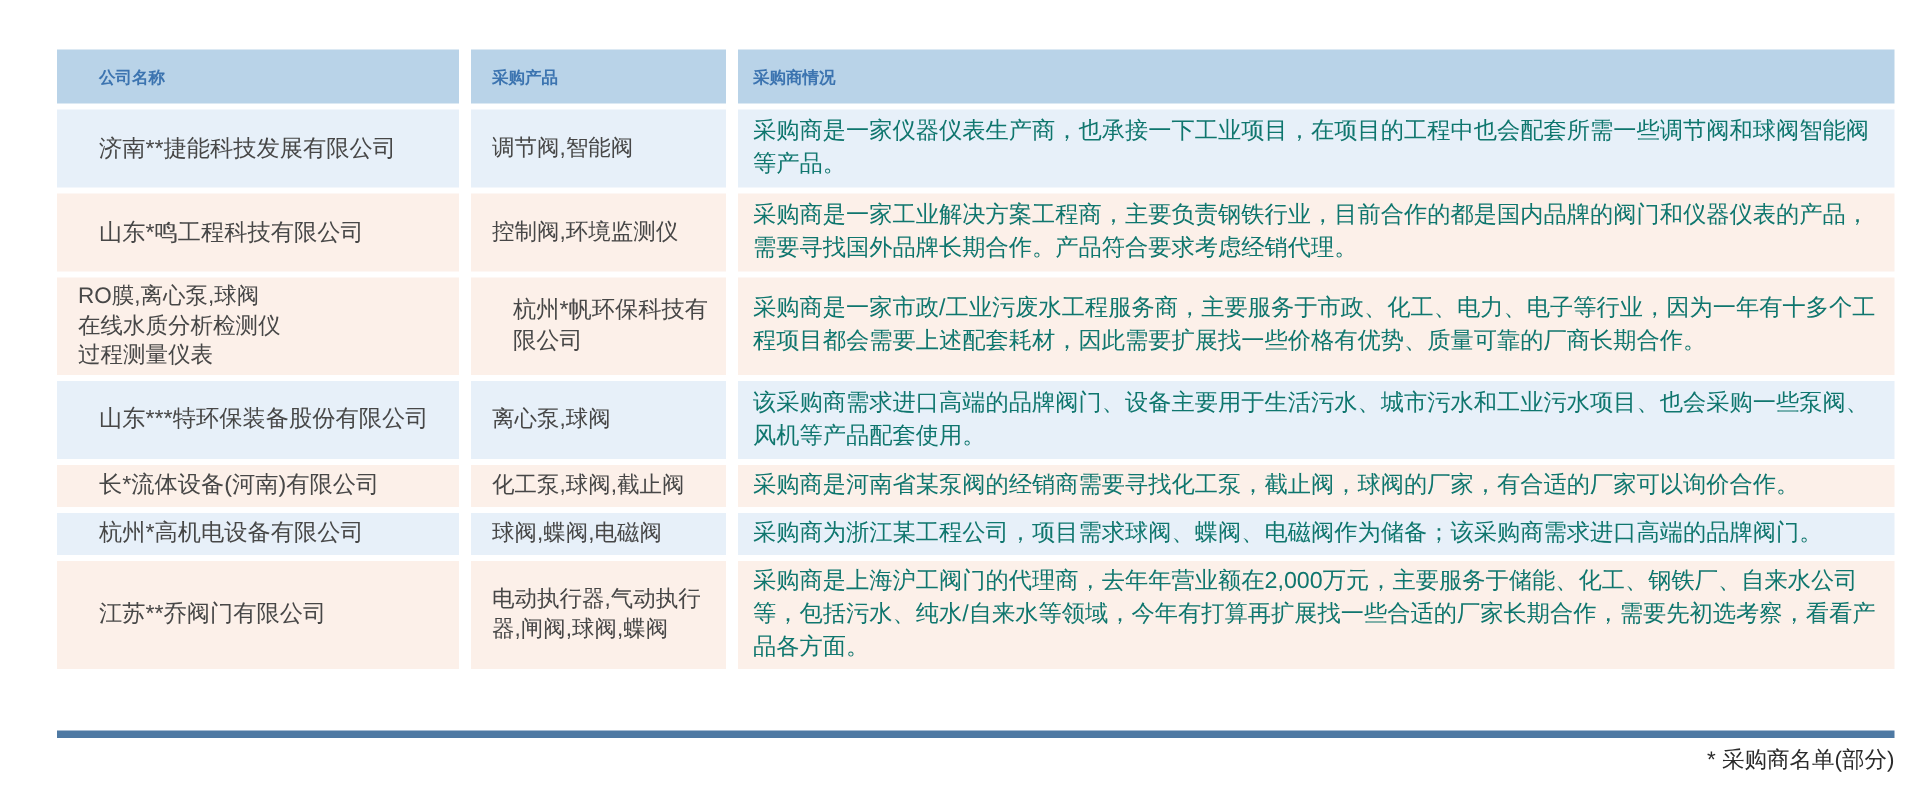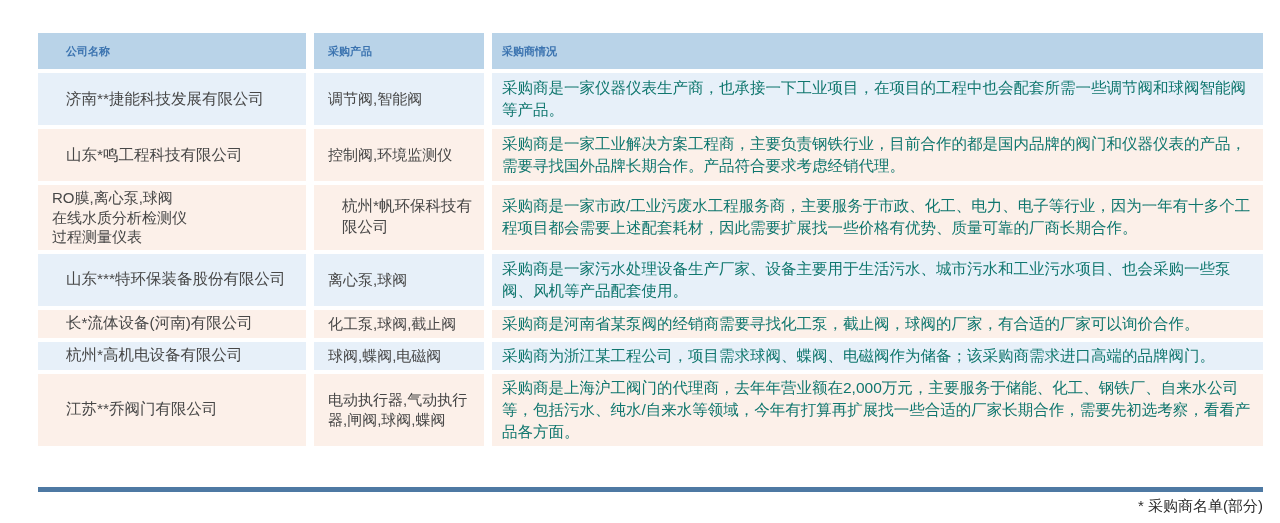--- a/index.html
+++ b/index.html
@@ -59,21 +59,21 @@
     <div class="cell c2 products">RO膜,离心泵,球阀
 在线水质分析检测仪
 过程测量仪表</div>
     <div class="cell c1 company">杭州*帆环保科技有限公司</div>
     <div class="cell c3 situation">采购商是一家市政/工业污废水工程服务商，主要服务于市政、化工、电力、电子等行业，因为一年有十多个工程项目都会需要上述配套耗材，因此需要扩展找一些价格有优势、质量可靠的厂商长期合作。</div>
   </div>
 
   <div class="row row-blue r-std">
     <div class="cell c1 company">山东***特环保装备股份有限公司</div>
     <div class="cell c2 products">离心泵,球阀</div>
-    <div class="cell c3 situation">采购商是一家污水处理设备生产厂家、设备主要用于生活污水、城市污水和工业污水项目、也会采购一些泵阀、风机等产品配套使用。</div>
+    <div class="cell c3 situation">该采购商需求进口高端的品牌阀门、设备主要用于生活污水、城市污水和工业污水项目、也会采购一些泵阀、风机等产品配套使用。</div>
   </div>
 
   <div class="row row-peach r-short">
     <div class="cell c1 company">长*流体设备(河南)有限公司</div>
     <div class="cell c2 products">化工泵,球阀,截止阀</div>
     <div class="cell c3 situation">采购商是河南省某泵阀的经销商需要寻找化工泵，截止阀，球阀的厂家，有合适的厂家可以询价合作。</div>
   </div>
 
   <div class="row row-blue r-short">
     <div class="cell c1 company">杭州*高机电设备有限公司</div>

